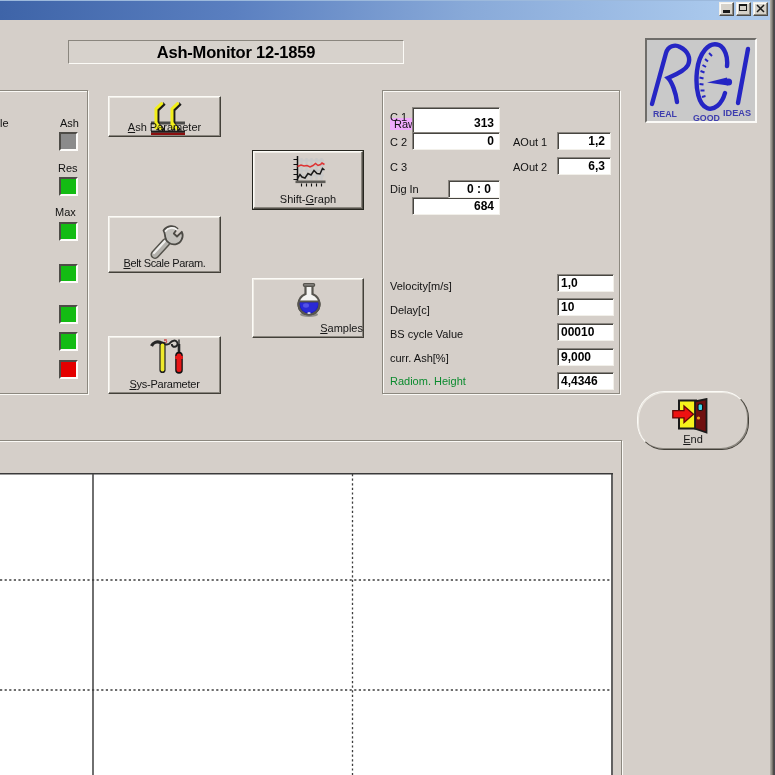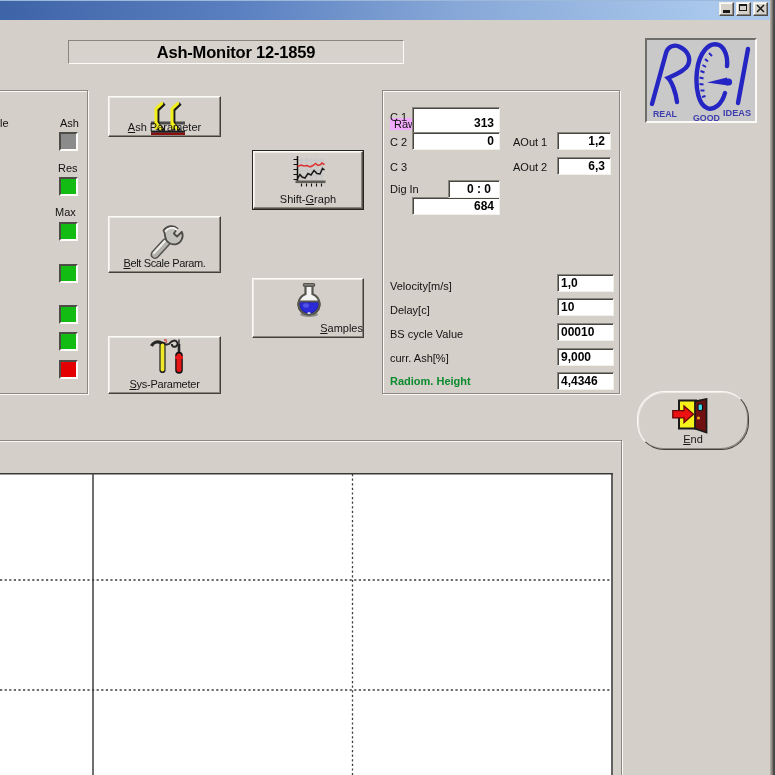--- a/index.html
+++ b/index.html
@@ -225,21 +225,21 @@
     <span>10</span>
   </div>
 <div class="abs lbl" style="left:390px;top:328px;">BS cycle Value</div>
 <div class="abs edit el" style="left:557px;top:323px;width:57px;height:18px;">
     <span>00010</span>
   </div>
 <div class="abs lbl" style="left:390px;top:352px;">curr. Ash[%]</div>
 <div class="abs edit el" style="left:557px;top:348px;width:57px;height:18px;">
     <span>9,000</span>
   </div>
-<div class="abs lbl" style="left:390px;top:375px;color:#0c8b2f;font-weight:bold;">Radiom. Height</div>
+<div class="abs lbl" style="left:390px;top:375px;color:#0c8b2f;font-weight:normal;">Radiom. Height</div>
 <div class="abs edit el" style="left:557px;top:372px;width:57px;height:18px;">
     <span>4,4346</span>
   </div>
 
 <div class="abs grp" style="left:-40px;top:440px;width:662px;height:380px;"></div>
 <div class="abs" style="left:0px;top:473px;width:613px;height:302px;background:#fff;">
 <svg width="613" height="302" style="position:absolute;left:0;top:0;">
   <rect x="0" y="0" width="612.5" height="302" fill="#fff"></rect>
   <line x1="0" y1="0.75" x2="613" y2="0.75" stroke="#3a3a3a" stroke-width="1.5"></line>
   <line x1="612" y1="0" x2="612" y2="302" stroke="#3a3a3a" stroke-width="1.6"></line>

